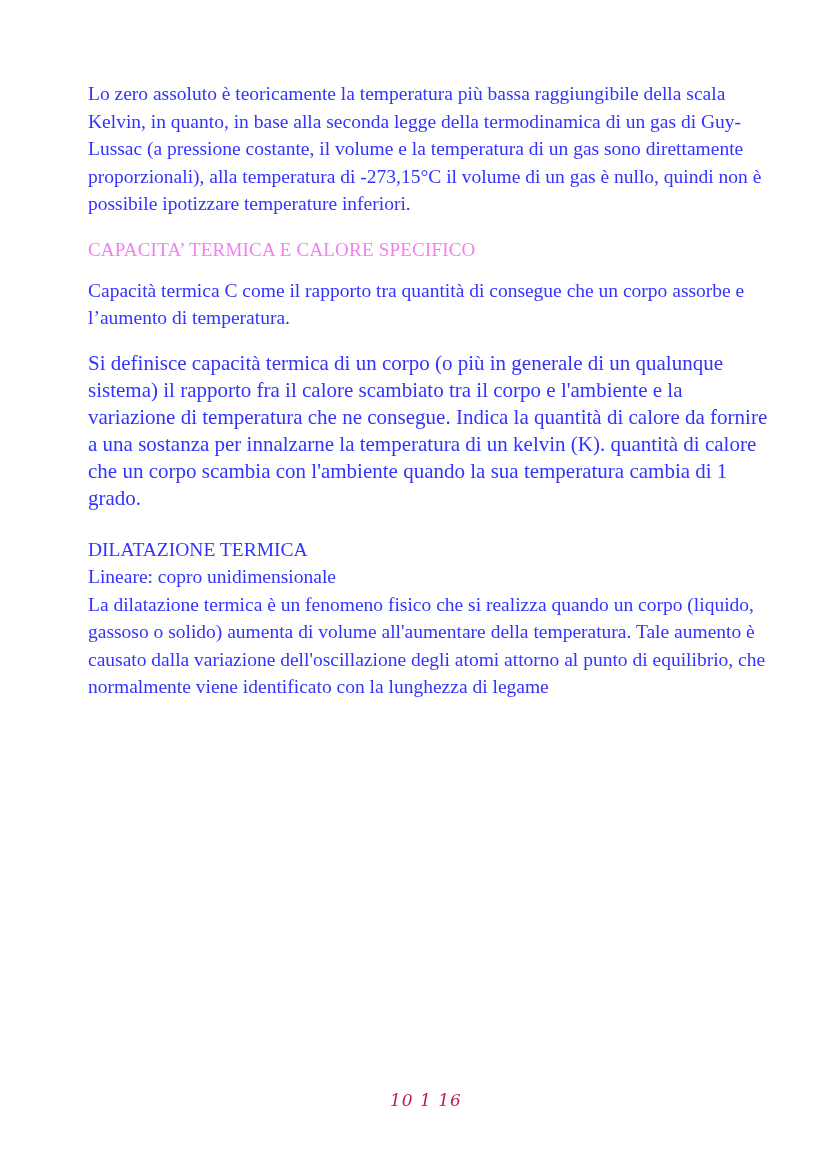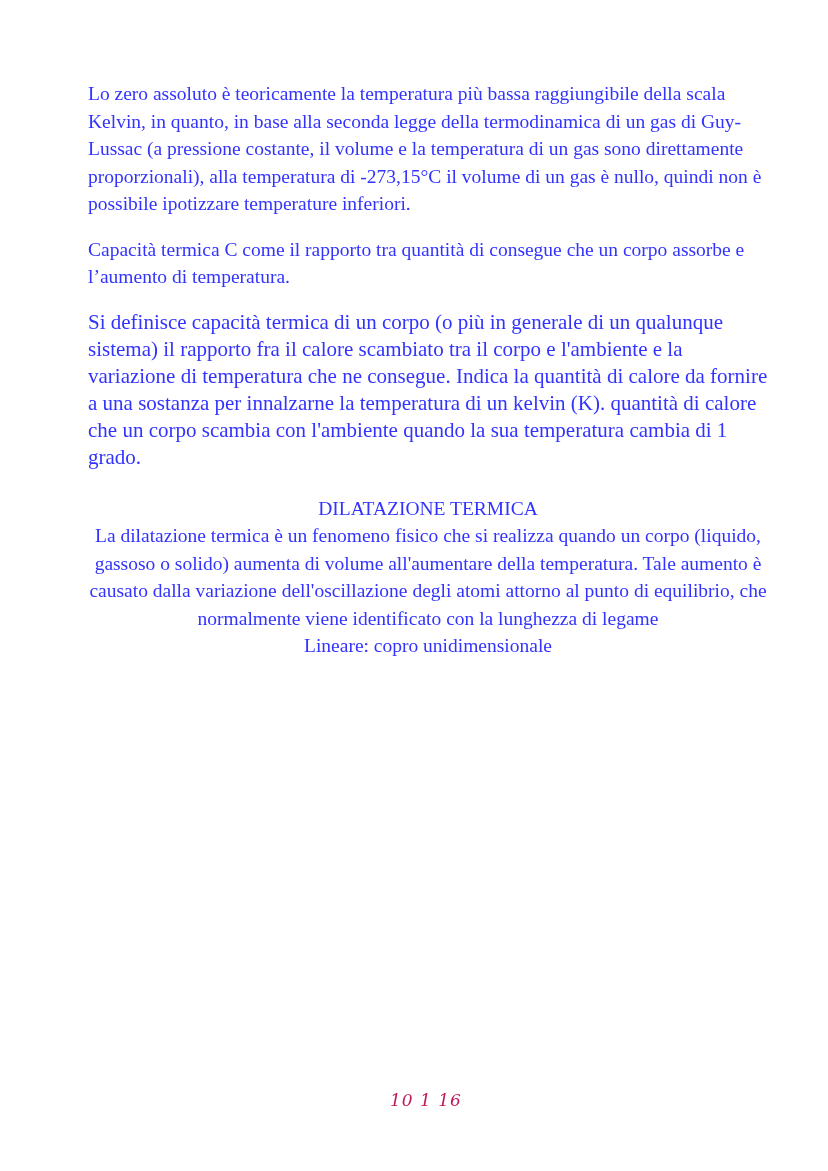--- a/index.html
+++ b/index.html
@@ -42,21 +42,20 @@
     font-size: 19px;
     line-height: 27px;
     color: #ee82ee;
     letter-spacing: 0.2px;
   }
   .heading-plain {
     margin: 0;
     font-size: 19.5px;
     line-height: 27.5px;
     color: #3333ff;
-    text-align: center;
   }
   .para-small {
     margin: 0 0 14px 0;
     font-size: 21px;
     line-height: 27px;
     color: #3333ff;
   }
   .gap-small { height: 10px; }
   .footer {
     position: absolute;
@@ -73,30 +72,31 @@
 </style>
 </head>
 <body>
 
 <div class="page">
   <div class="content">
 
     <p class="para">Lo zero assoluto è teoricamente la temperatura più bassa raggiungibile della scala Kelvin, in quanto, in base alla seconda legge della termodinamica di un gas di Guy-Lussac (a pressione costante, il volume e la temperatura di un gas sono direttamente proporzionali), alla temperatura di -273,15°C il volume di un gas è nullo, quindi non è possibile ipotizzare temperature inferiori.</p>
 
 
+    <p class="heading-pink">CAPACITA’ TERMICA E CALORE SPECIFICO</p>
 
     <p class="para">Capacità termica C come il rapporto tra quantità di consegue che un corpo assorbe e l’aumento di temperatura.</p>
 
     <p class="para-small">Si definisce capacità termica di un corpo (o più in generale di un qualunque sistema) il rapporto fra il calore scambiato tra il corpo e l'ambiente e la variazione di temperatura che ne consegue. Indica la quantità di calore da fornire a una sostanza per innalzarne la temperatura di un kelvin (K). quantità di calore che un corpo scambia con l'ambiente quando la sua temperatura cambia di 1 grado.</p>
 
     <div class="gap-small"></div>
 
 
     <p class="heading-plain">DILATAZIONE TERMICA</p>
 
+    <p class="heading-plain">Lineare: copro unidimensionale</p>
+
     <p class="heading-plain">La dilatazione termica è un fenomeno fisico che si realizza quando un corpo (liquido, gassoso o solido) aumenta di volume all'aumentare della temperatura. Tale aumento è causato dalla variazione dell'oscillazione degli atomi attorno al punto di equilibrio, che normalmente viene identificato con la lunghezza di legame</p>
-
-    <p class="heading-plain">Lineare: copro unidimensionale</p>
 
   </div>
 
   <div class="footer">10 1 16</div>
 </div>
 
 </body></html>

